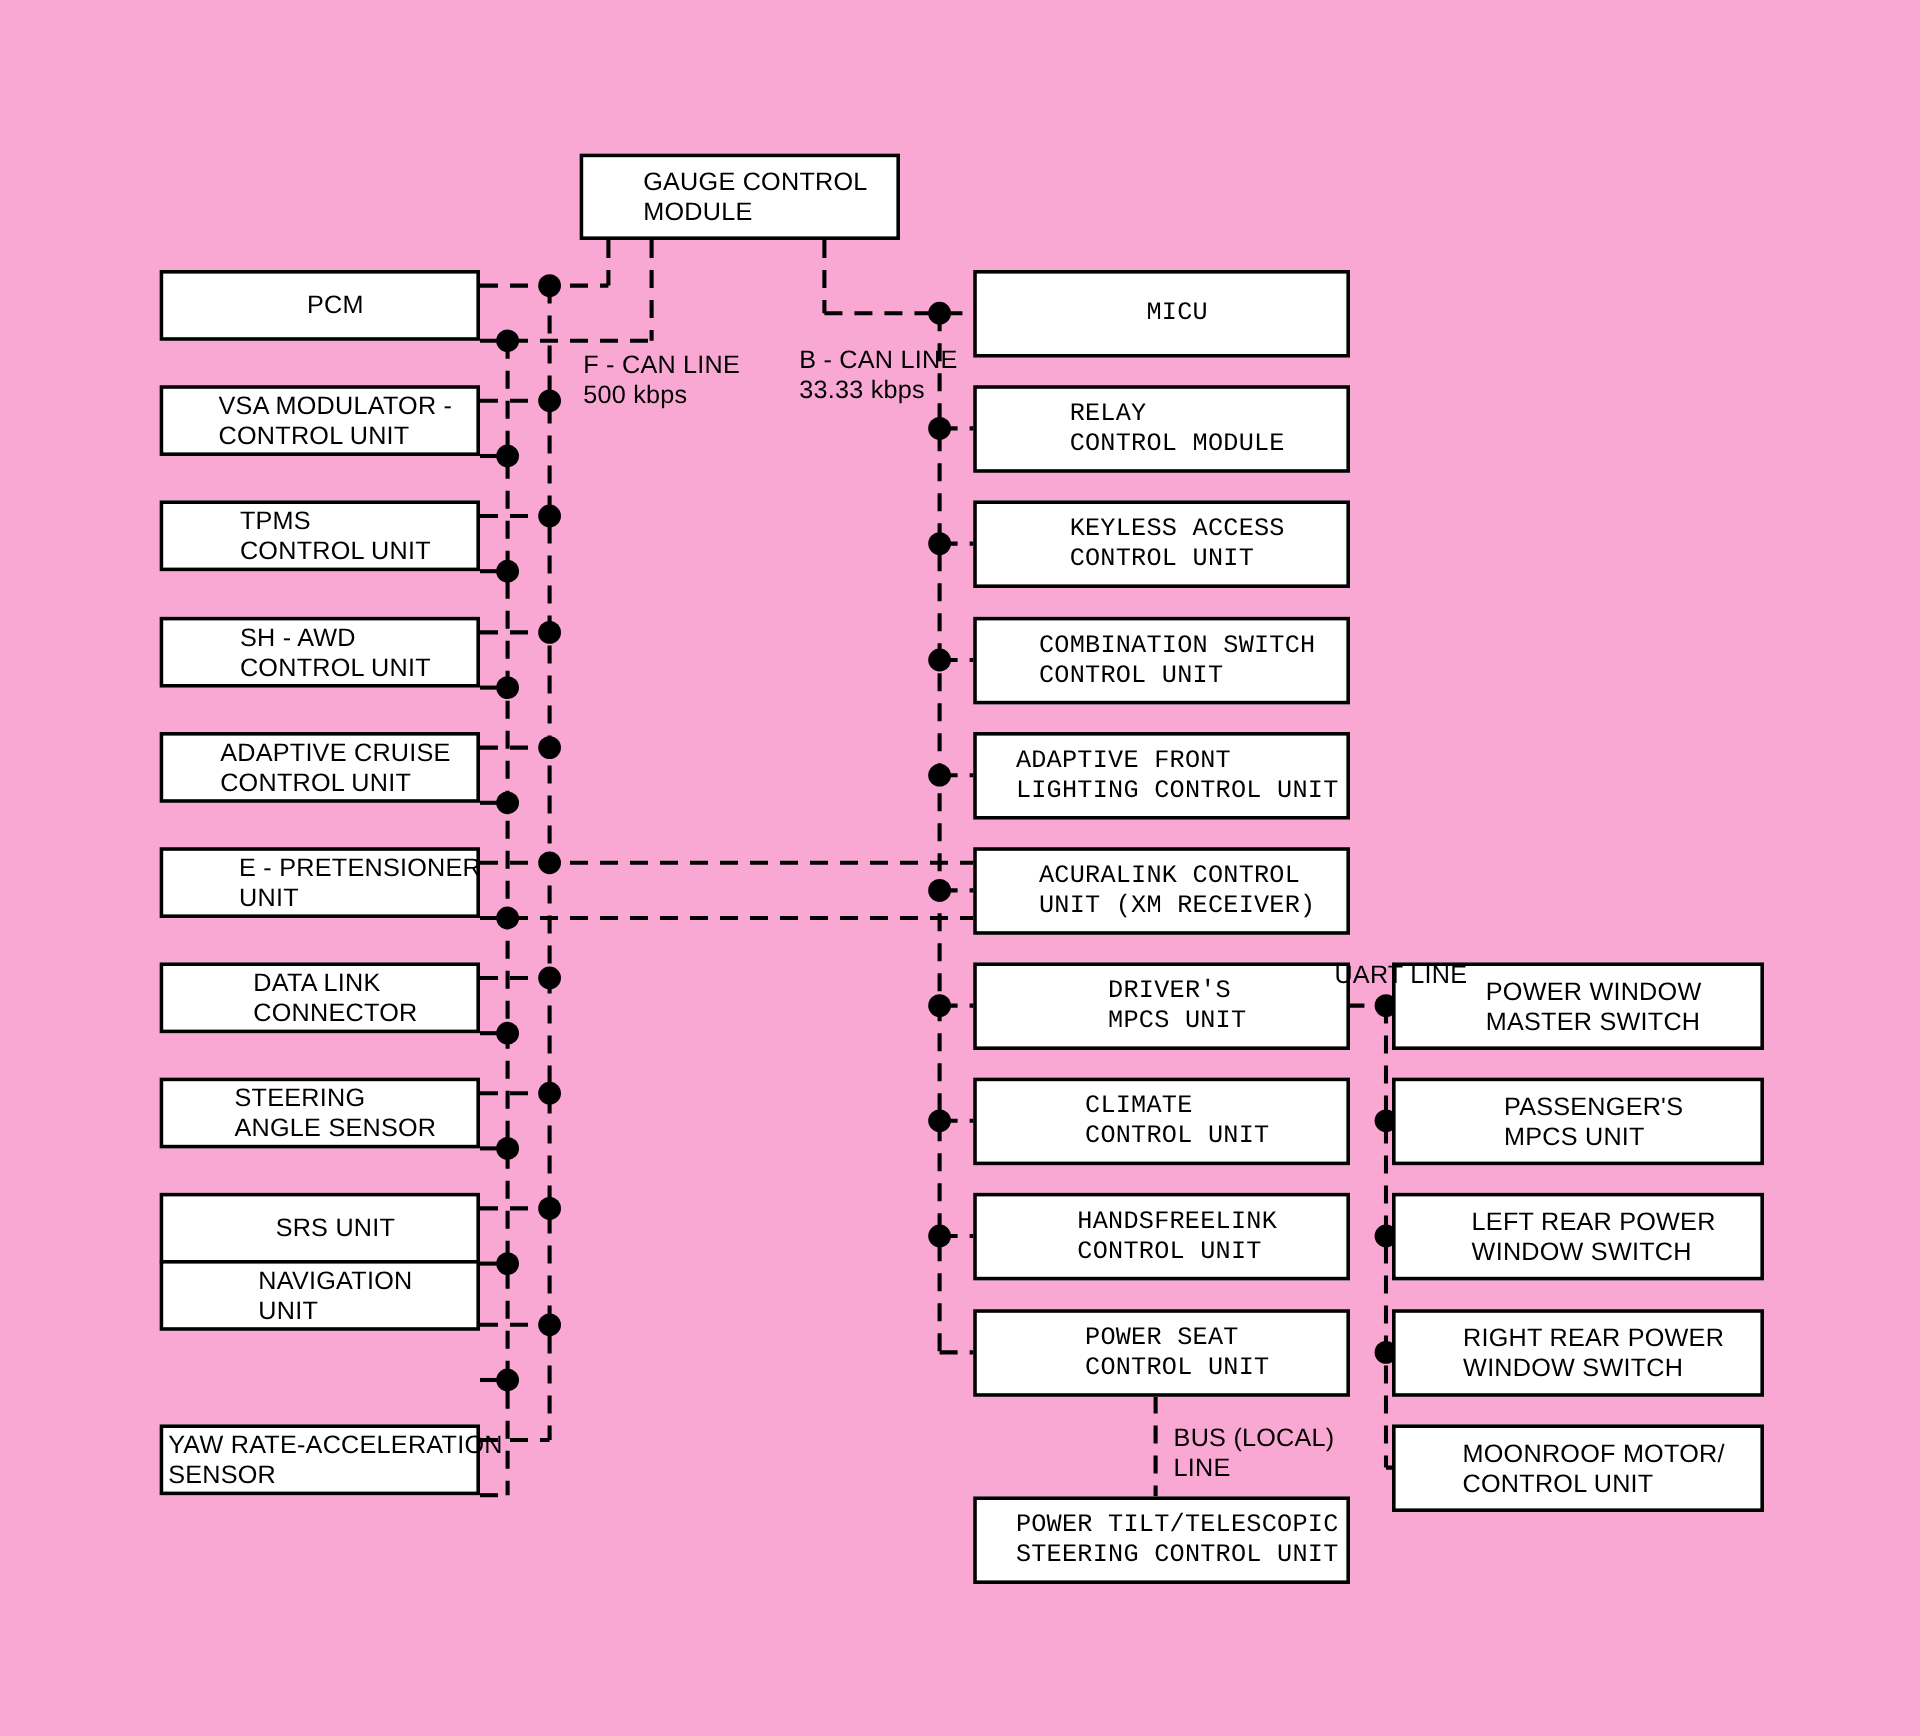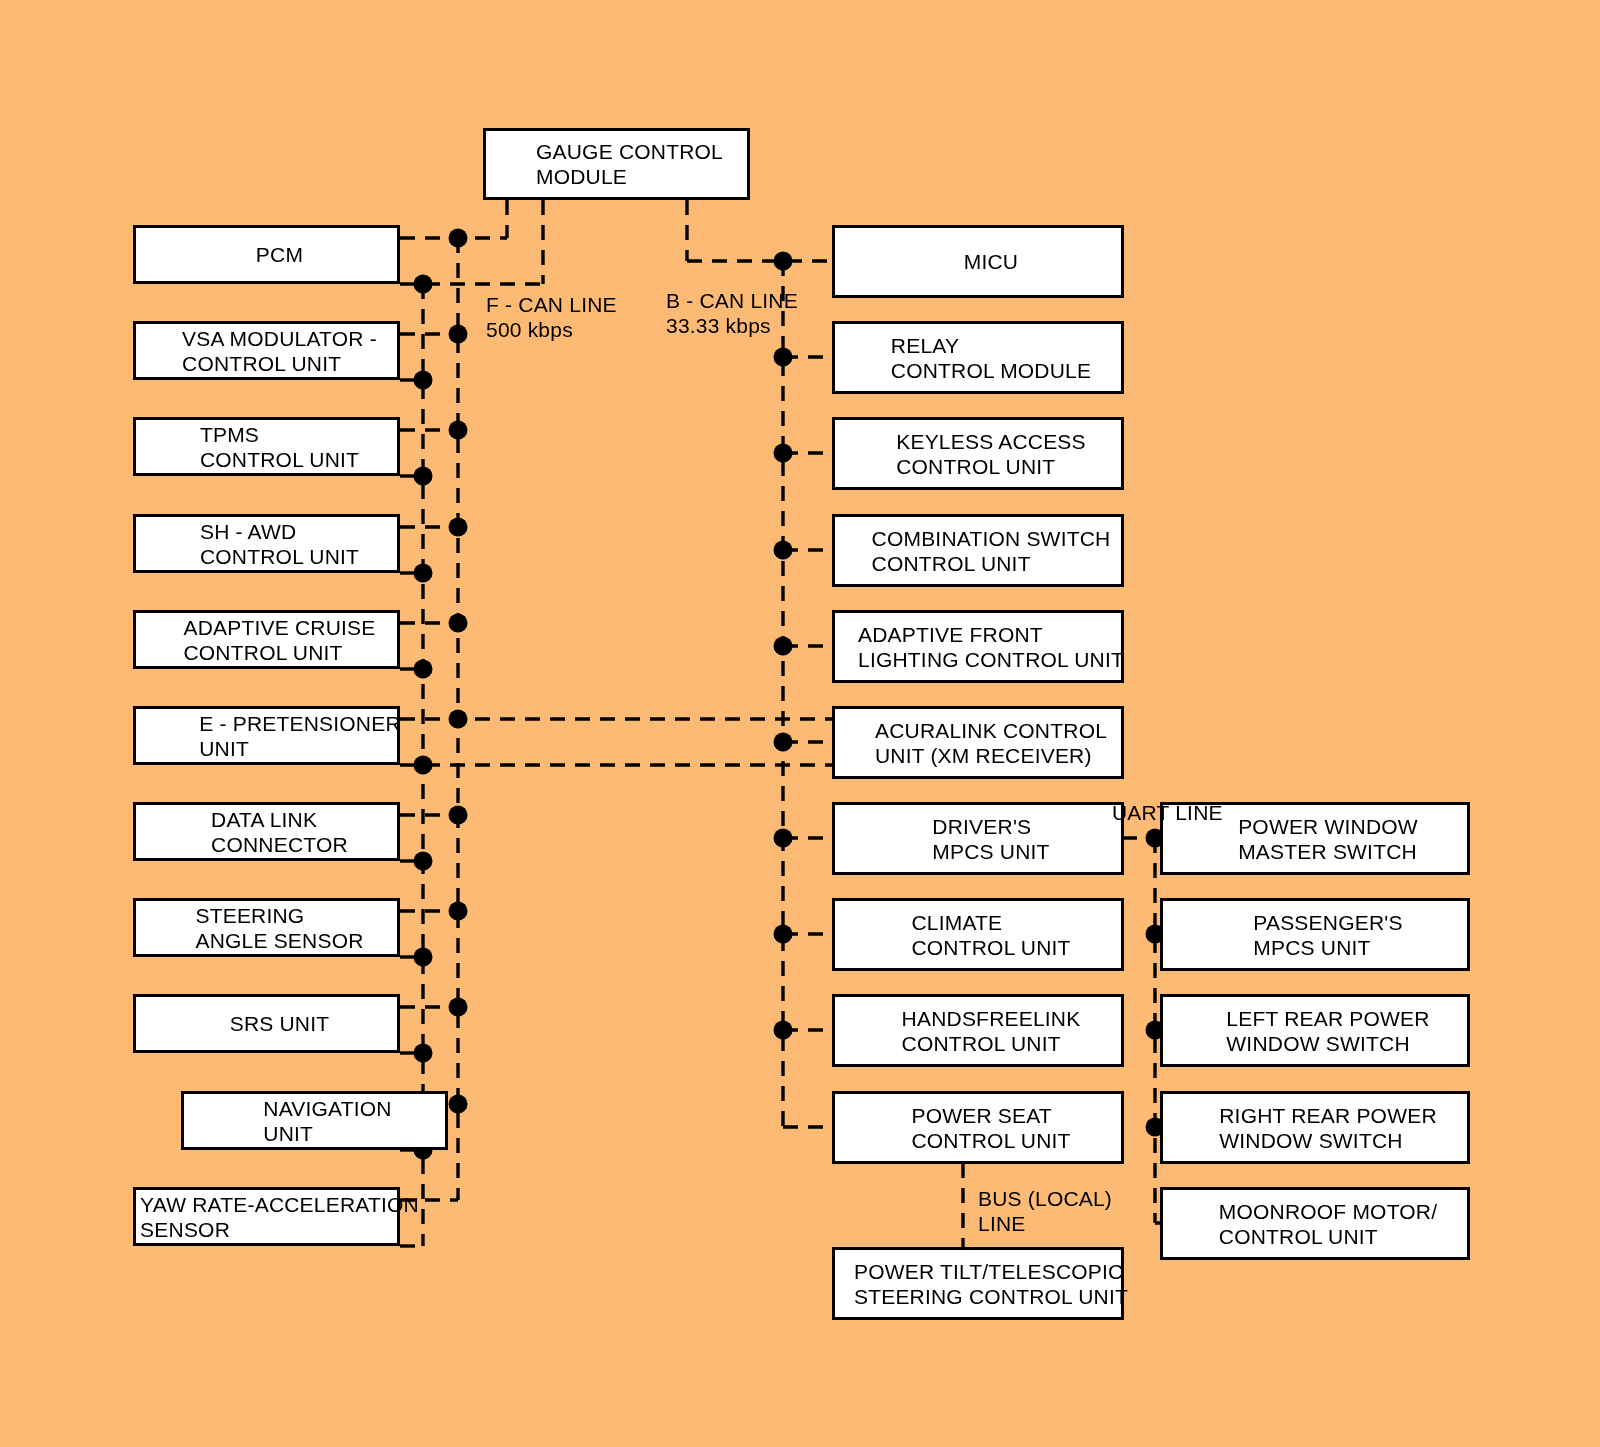--- a/index.html
+++ b/index.html
@@ -4,21 +4,21 @@
 <style>
   html, body {
     margin: 0;
     padding: 0;
     background: #ffffff;
   }
   #canvas {
     position: relative;
     width: 1600px;
     height: 1447px;
-    background: #fdba74;
+    background: #f9a8d4;
     font-family: "Liberation Sans", "DejaVu Sans", sans-serif;
     color: #000000;
     overflow: hidden;
   }
   #wires {
     position: absolute;
     left: 0;
     top: 0;
     width: 1600px;
     height: 1447px;
@@ -52,21 +52,21 @@
   }
   .floating-label {
     position: absolute;
     font-size: 21px;
     line-height: 25px;
     letter-spacing: 0.2px;
     white-space: pre;
   }
   
   .col-left   { left: 133px;  width: 267px; height: 59px; }
-  .col-mid    { left: 832px;  width: 292px; height: 73px; }
+  .col-mid    { left: 811px;  width: 314px; height: 73px; font-family: Liberation Mono, monospace; }
   .col-right  { left: 1160px; width: 310px; height: 73px; }
 </style>
 </head>
 <body>
 
 <div id="canvas">
 
   <svg id="wires" viewBox="0 0 1600 1447" xmlns="http://www.w3.org/2000/svg">
 
     <g>
@@ -195,21 +195,21 @@
       <span>DATA LINK
 CONNECTOR</span>
     </div>
   <div class="box col-left" style="top:898px;">
       <span>STEERING
 ANGLE SENSOR</span>
     </div>
   <div class="box col-left" style="top:994px;">
       <span>SRS UNIT</span>
     </div>
-  <div class="box col-left" style="top:1091px;margin-left:48px;">
+  <div class="box col-left" style="top:1050px;">
       <span>NAVIGATION
 UNIT</span>
     </div>
   <div class="box col-left" style="top:1187px;">
       <span>YAW RATE-ACCELERATION
 SENSOR</span>
     </div>
 
   <div class="box col-mid" style="top:225px;">
       <span>MICU</span>

